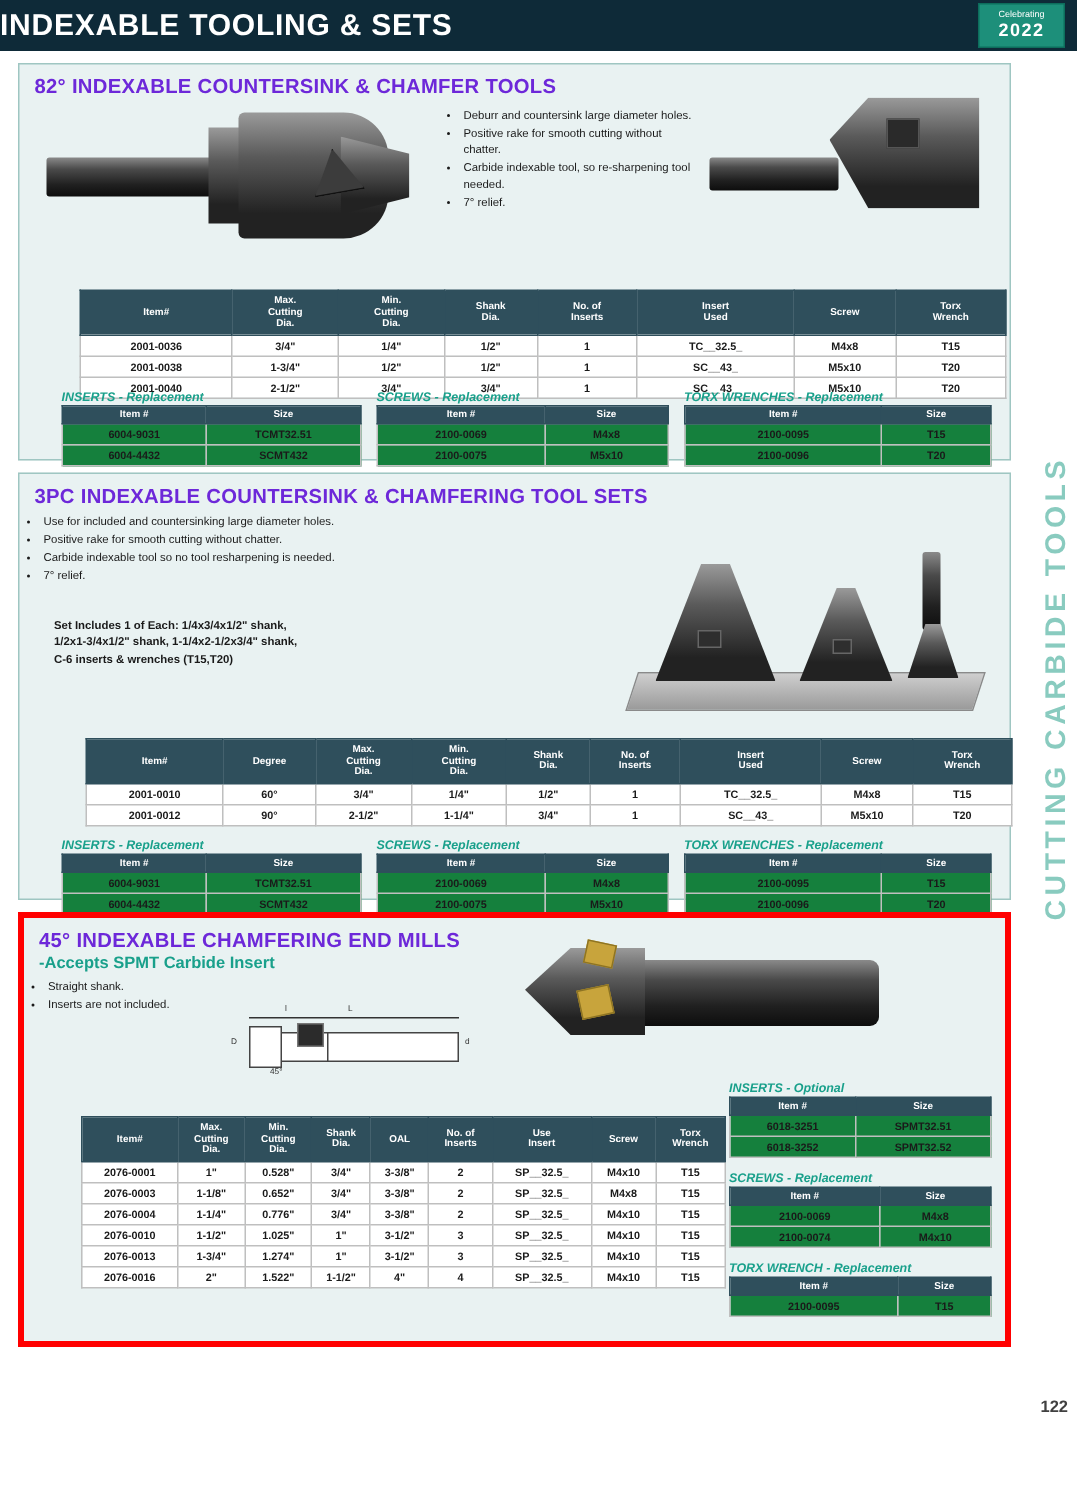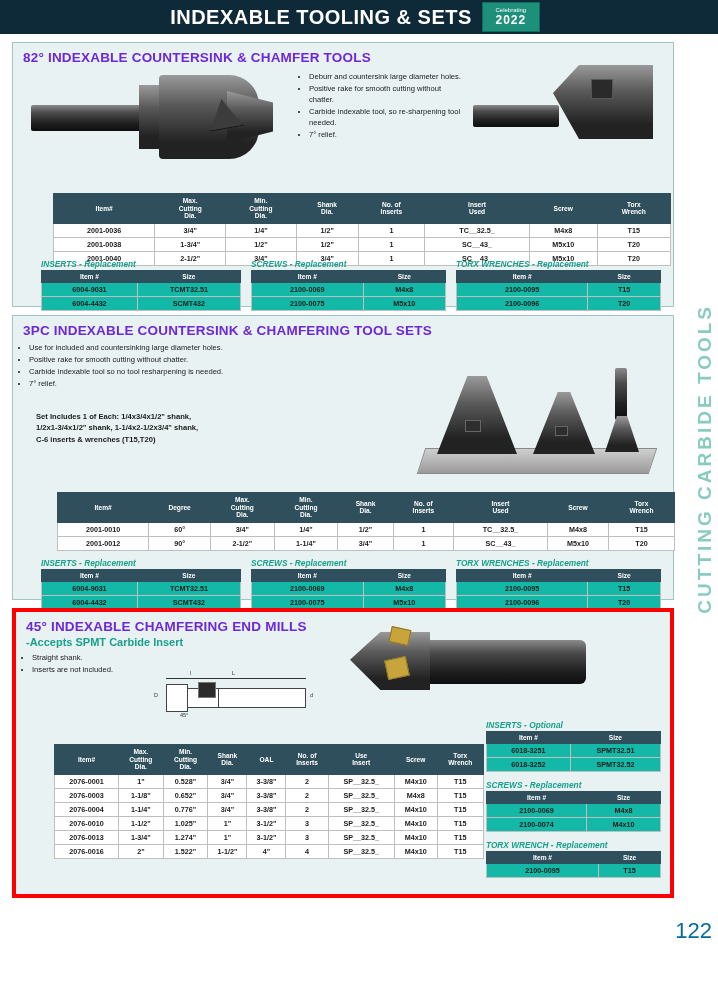--- a/index.html
+++ b/index.html
@@ -11,21 +11,21 @@
     color: #1a1a1a;
     position: relative;
     overflow: hidden;
   }
   
   .page-header {
     height: 34px;
     background: #0e2a38;
     display: flex;
     align-items: center;
-    justify-content: center;
+    justify-content: space-between;
     padding-right: 8px;
     position: relative;
   }
   .page-header .title {
     color: #ffffff;
     font-size: 20px;
     font-weight: bold;
     letter-spacing: 0.5px;
     margin-right: 10px;
   }
@@ -55,23 +55,23 @@
     color: #29a18c;
     font-size: 19px;
     letter-spacing: 3px;
     opacity: 0.55;
     font-weight: bold;
     white-space: nowrap;
   }
   .page-num {
     position: absolute;
     right: 6px; bottom: 62px;
-    color: #0369a1;
-    font-size: 22px;
-    font-weight: normal;
+    color: #404040;
+    font-size: 11px;
+    font-weight: bold;
   }
   
   .content { position:absolute; left:12px; top:42px; width:662px; }
   .section {
     background: #e9f2f2;
     border: 1px solid #9fc6c2;
     margin-bottom: 8px;
     position: relative;
   }
   .section.highlight {
@@ -137,21 +137,21 @@
   }
   .sub-table th {
     background: #2f4f5c;
     color: #fff;
     font-size: 6.6px;
     padding: 2px 6px;
     border: 1px solid #2f4f5c;
     text-align: center;
   }
   .sub-table td {
-    background: #14b8a6;
+    background: #15803d;
     font-size: 7.2px;
     padding: 2px 6px;
     border: 1px solid #bfbfbf;
     text-align: center;
     font-weight: bold;
   }
   .sub-table { width: 100%; }
   .w200 { width: 200px; }
   .w195 { width: 195px; }
   .w205 { width: 205px; }

